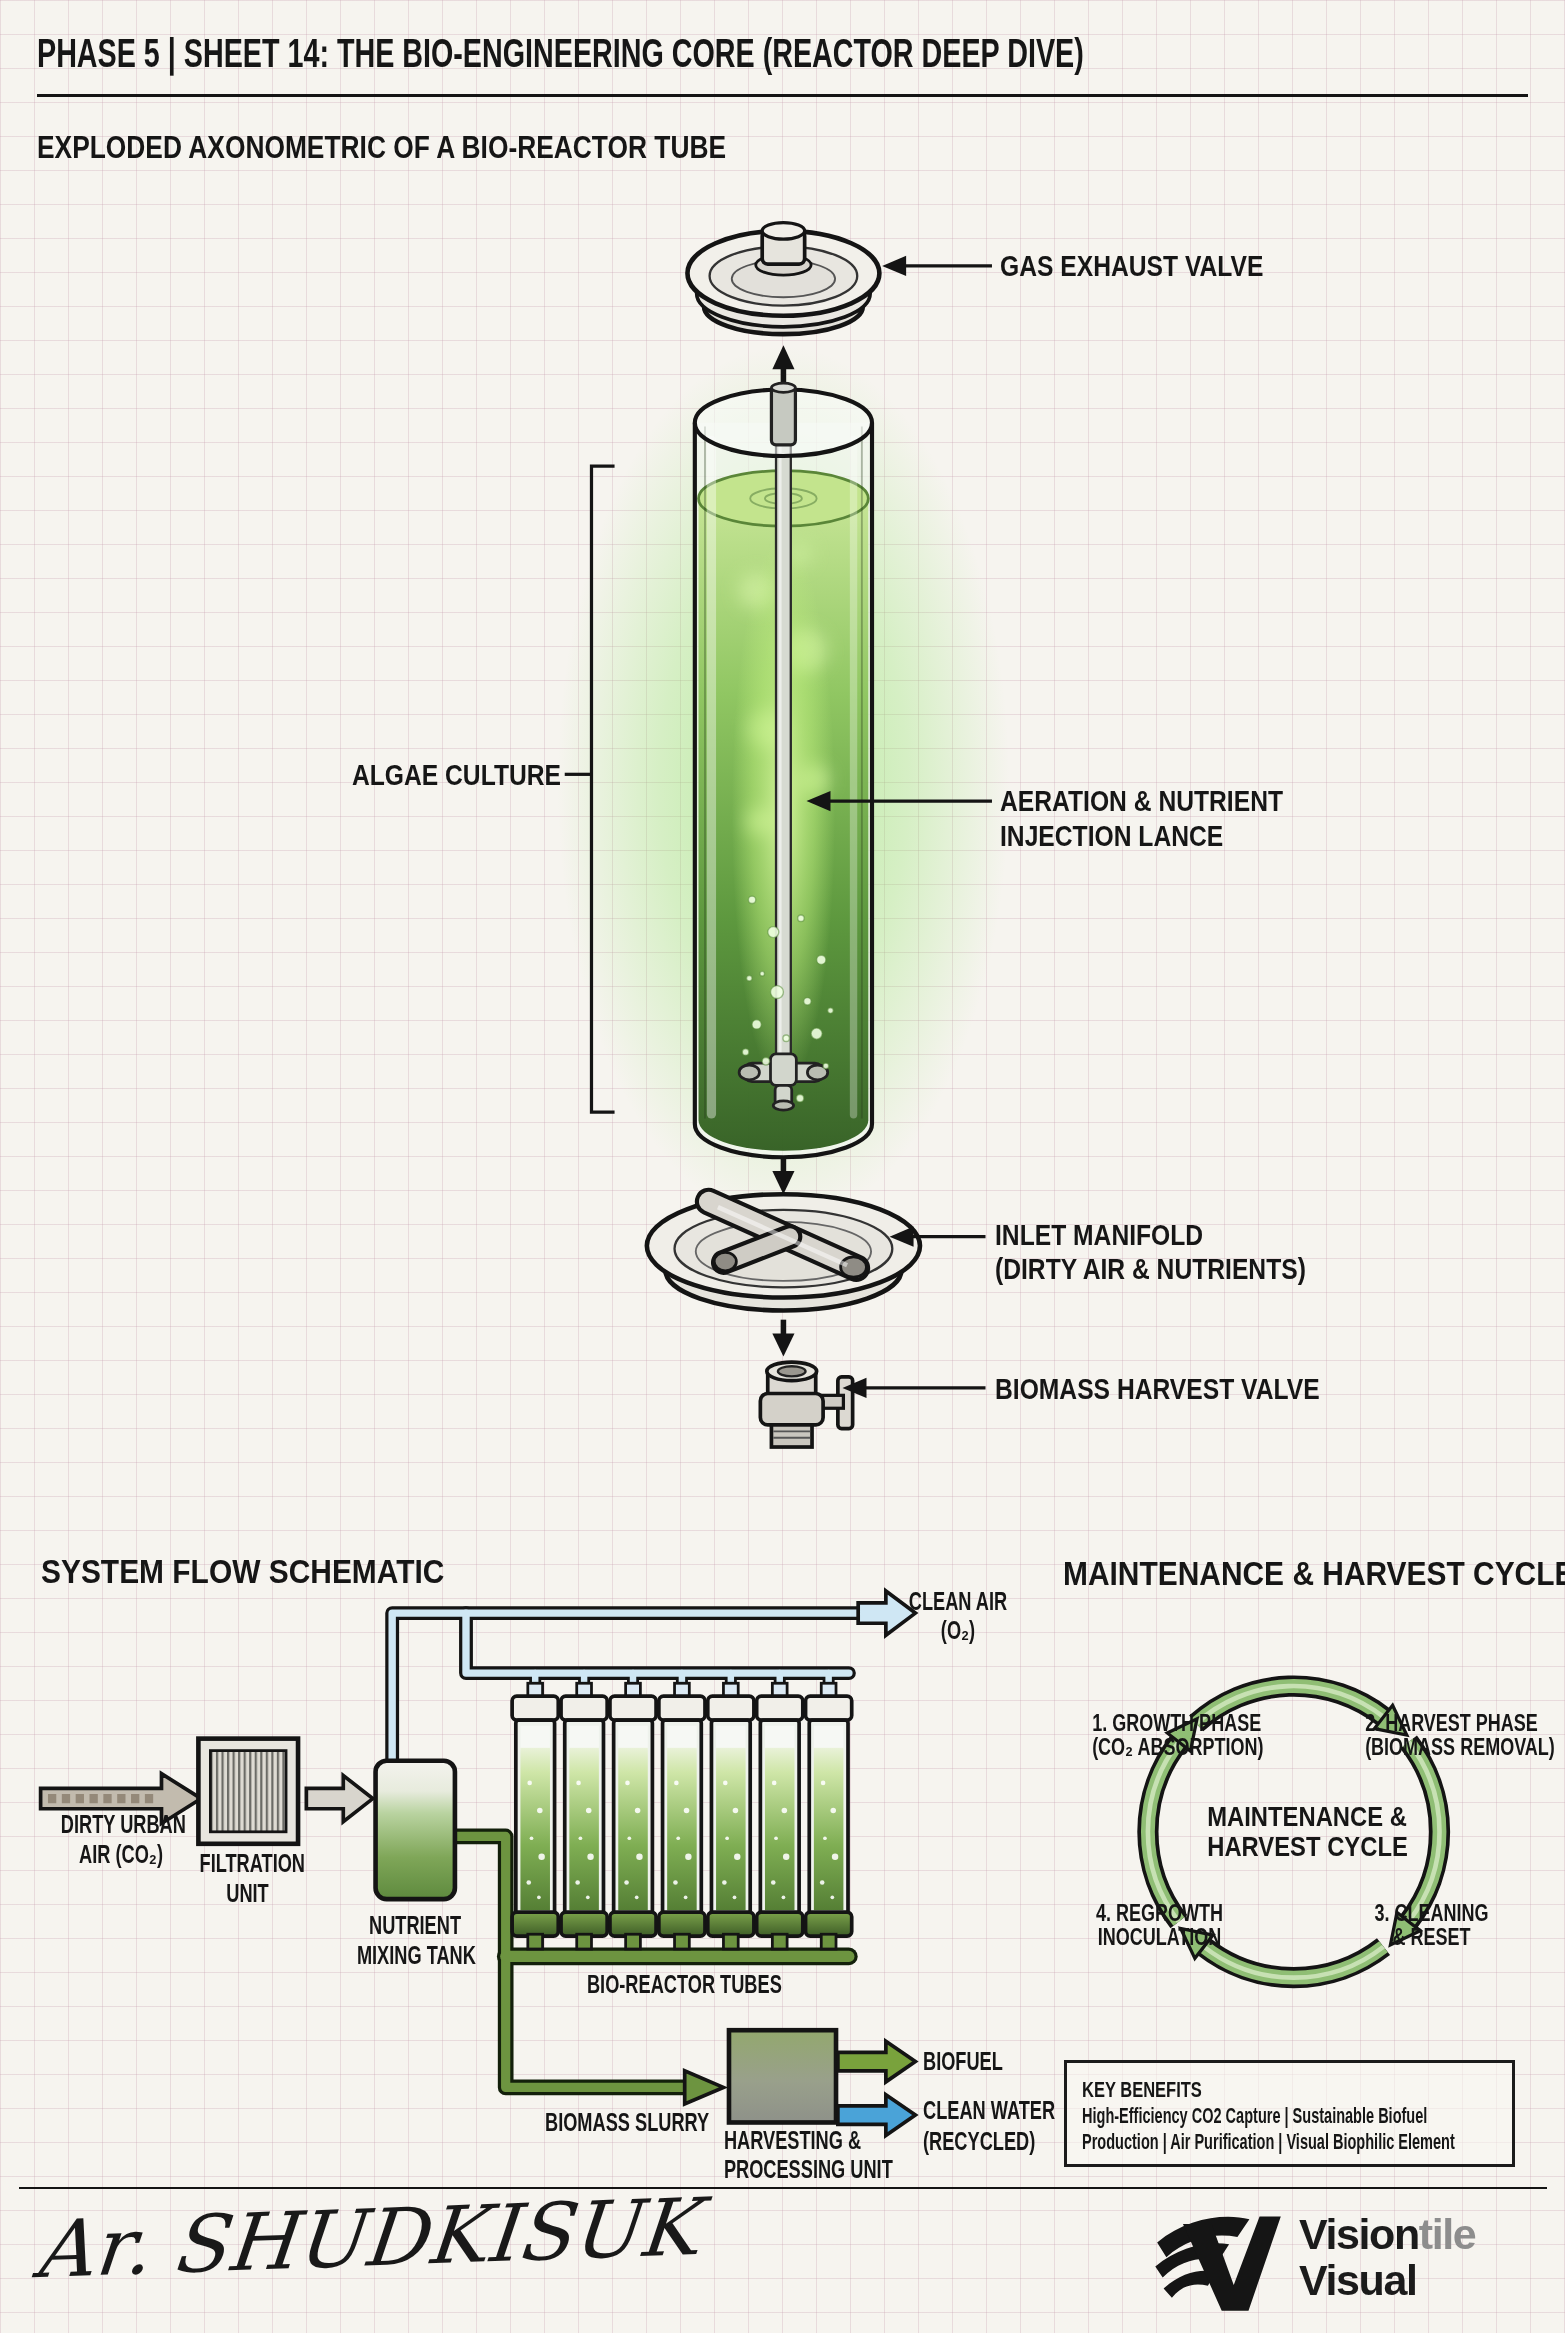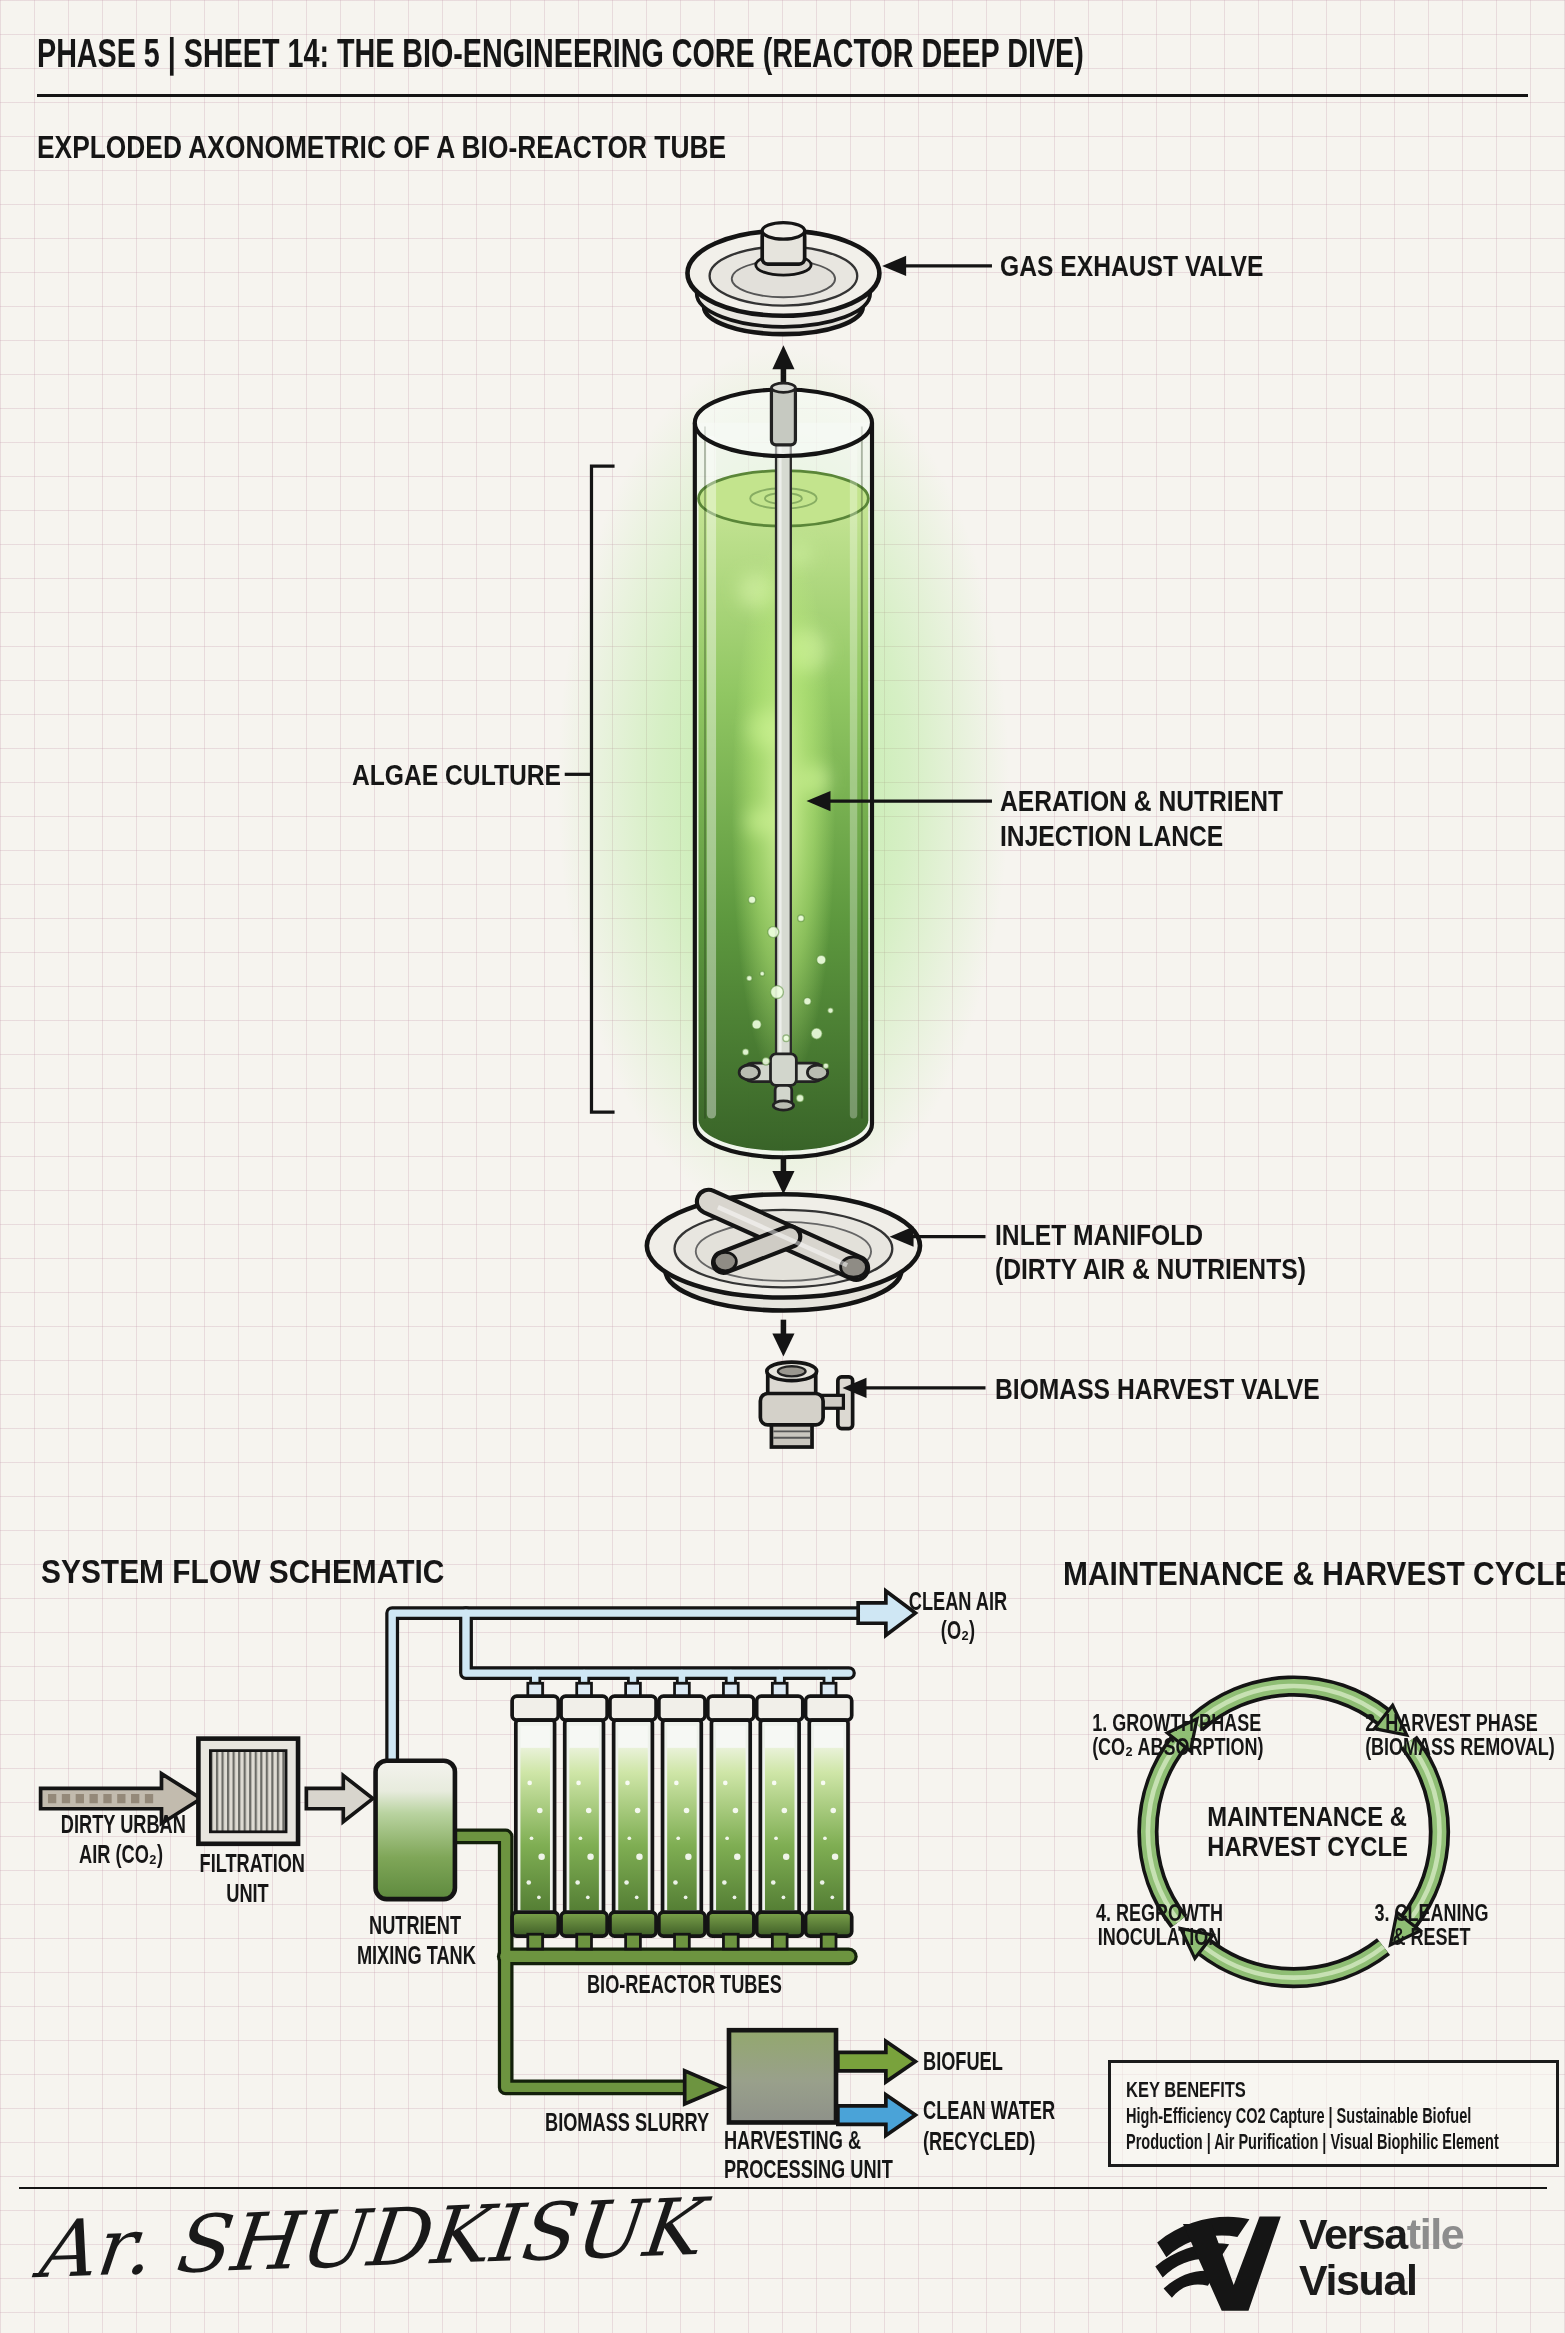--- a/index.html
+++ b/index.html
@@ -16,21 +16,21 @@
   .lbl{
     position:absolute;font-weight:700;color:#161616;white-space:nowrap;
     font-family:"Liberation Sans",sans-serif;line-height:1.12;
   }
   .cx{text-align:center;transform-origin:center top;}
   .lx{transform-origin:left top;}
   .rx{text-align:right;transform-origin:right top;}
   .rule{position:absolute;border-top:3.7px solid #141414;}
   .benefits-box{
     position:absolute;left:1064px;top:2060px;width:430px;height:87px;
-    border:3.2px solid #1b1b1b;padding:14px 0 0 14.8px;background:rgba(250,248,243,.55);margin-left:44px;
+    border:3.2px solid #1b1b1b;padding:14px 0 0 14.8px;background:rgba(250,248,243,.55);
   }
   .benefits-box .bh{font-size:22px;font-weight:700;transform:scaleX(.75);transform-origin:left top;white-space:nowrap;color:#161616;}
   .benefits-box .bl{font-size:22px;font-weight:700;line-height:26px;transform:scaleX(.66);transform-origin:left top;white-space:nowrap;color:#161616;}
   .signature{
     position:absolute;left:48px;top:2204px;font-family:"DejaVu Serif",serif;
     font-style:italic;font-size:79px;color:#191919;transform:skewX(-10deg) rotate(-2deg);
     transform-origin:left top;white-space:nowrap;
   }
   .brand{
     position:absolute;left:1299px;top:2211px;font-weight:700;color:#1b1b1b;
@@ -404,18 +404,18 @@
 
   <div class="benefits-box">
     <div class="bh">KEY BENEFITS</div>
     <div class="bl">High-Efficiency CO2 Capture | Sustainable Biofuel</div>
     <div class="bl">Production | Air Purification | Visual Biophilic Element</div>
   </div>
 
   <div class="rule" style="left:18.5px;top:2187px;width:1528px;border-top-width:2.8px;"></div>
   <div class="signature">Ar. SHUDKISUK</div>
   <div class="brand">
-    <div><span>Versa</span><span class="gray">tile</span></div>
+    <div><span>Vision</span><span class="gray">tile</span></div>
     <div>Visual</div>
   </div>
 
 </div>
 
 
 </body></html>

